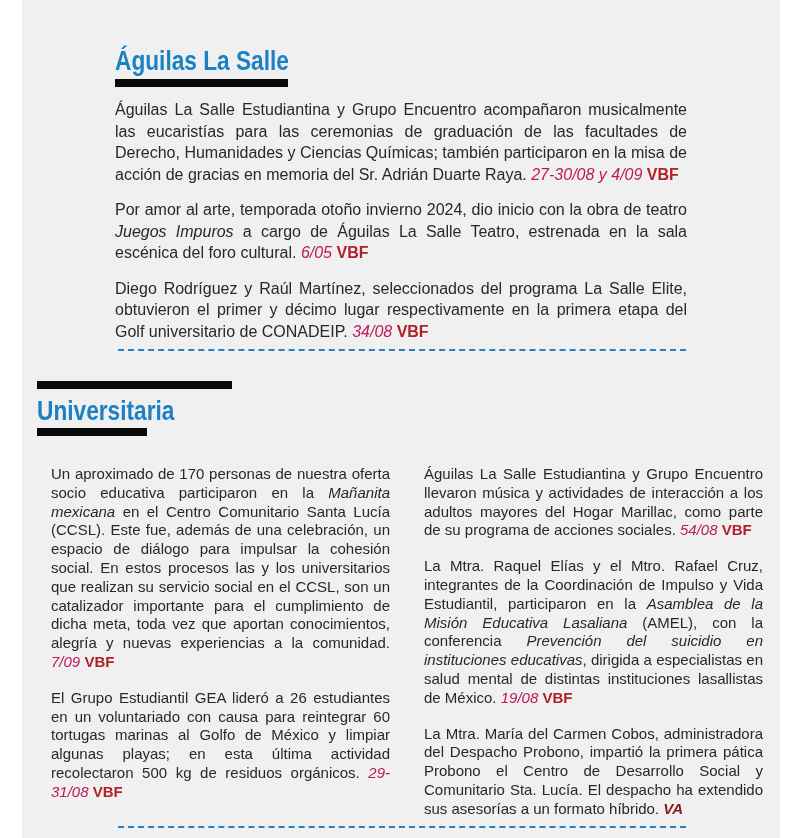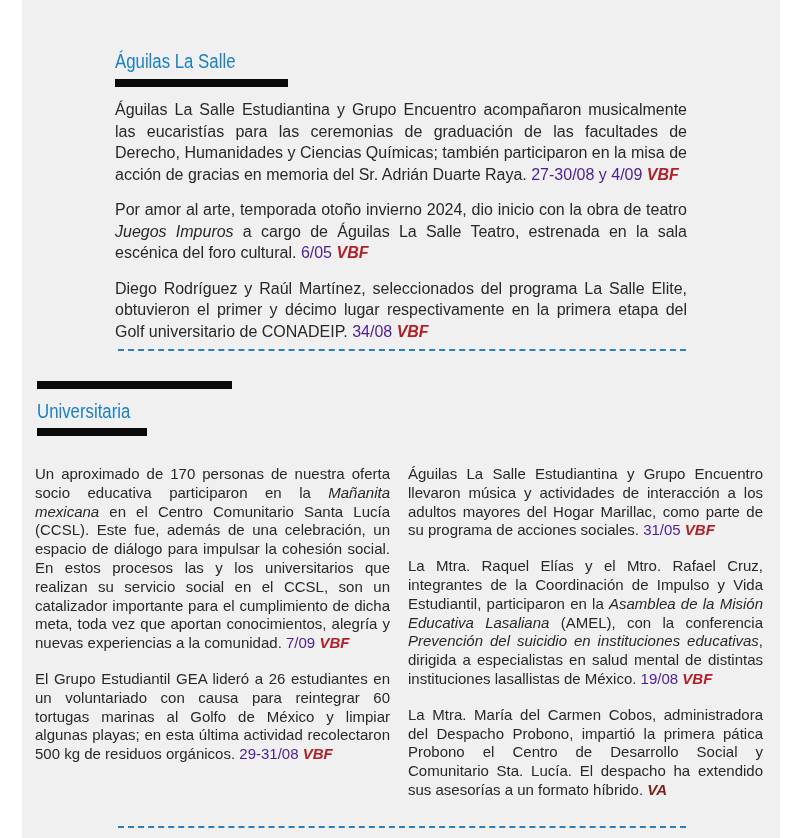--- a/index.html
+++ b/index.html
@@ -7,46 +7,46 @@
     width:800px; height:838px; position:relative; overflow:hidden;
     background:#ffffff;
     font-family:"Liberation Sans", sans-serif;
   }
   .page-bg {
     position:absolute; left:22px; top:0; width:758px; height:838px;
     background:#EFF0EF;
   }
   
   .sec-title {
-    font-size:20px; font-weight:normal; color:#1C80C5;
+    font-size:27px; font-weight:bold; color:#1C80C5;
     margin:0; line-height:27px;
   }
   .condense { display:inline-block; transform:scaleX(0.84); transform-origin:0 50%; white-space:nowrap; }
   .bar { height:8px; background:#0a0a0a; }
   .bar-aguilas { width:173px; margin-top:4px; }
   .bar-rs { width:195px; margin-top:3px; margin-bottom:9px; }
   .bar-uni { width:110px; margin-top:3px; }
   
   .para {
     color:#2B2728; text-align:justify;
   }
   .section1 { position:absolute; left:115px; top:48px; width:572px; }
   .section1 .para { font-size:16px; line-height:21.5px; margin:12px 0 0; }
   .section1 .para + .para { margin-top:14px; }
   .section2-titles { position:absolute; left:37px; top:378px; }
   .columns {
     position:absolute; left:35px; top:465px; width:728px;
     display:flex; gap:18px;
   }
-  .col { flex:1; min-width:0; }
+  .col { flex:1; min-width:0;margin-left:16px; }
   .col .para { font-size:15px; line-height:18.8px; margin:0 0 17px; }
   
   .seg-italic { font-style:italic; }
-  .seg-date { color:#4c1d95; }
-  .seg-vbf { font-style:italic; font-weight:bold; color:#B02129; }
+  .seg-date { font-style:italic; color:#be185d; }
+  .seg-vbf { font-weight:bold; color:#B02129; }
   .seg-va { font-style:italic; font-weight:bold; color:#7f1d1d; }
   
   .divider {
     position:absolute; left:118px; width:568px; height:0;
     border-top:2px dashed #2F7FBC;
   }
   .divider-1 { top:349px; }
   .divider-2 { top:826px; }
 </style>
 </head>
@@ -69,19 +69,19 @@
   <h1 class="sec-title"><span class="condense">Universitaria</span></h1>
   <div class="bar bar-uni"></div>
 </div>
 
 <div class="columns">
   <div class="col">
     <p class="para"><span class="seg-normal">Un aproximado de 170 personas de nuestra oferta socio educativa participaron en la </span><span class="seg-italic">Mañanita mexicana</span><span class="seg-normal"> en el Centro Comunitario Santa Lucía (CCSL). Este fue, además de una celebración, un espacio de diálogo para impulsar la cohesión social. En estos procesos las y los universitarios que realizan su servicio social en el CCSL, son un catalizador importante para el cumplimiento de dicha meta, toda vez que aportan conocimientos, alegría y nuevas experiencias a la comunidad. </span><span class="seg-date">7/09 </span><span class="seg-vbf">VBF</span></p>
     <p class="para"><span class="seg-normal">El Grupo Estudiantil GEA lideró a 26 estudiantes en un voluntariado con causa para reintegrar 60 tortugas marinas al Golfo de México y limpiar algunas playas; en esta última actividad recolectaron 500 kg de residuos orgánicos. </span><span class="seg-date">29-31/08 </span><span class="seg-vbf">VBF</span></p>
   </div>
   <div class="col">
-    <p class="para"><span class="seg-normal">Águilas La Salle Estudiantina y Grupo Encuentro llevaron música y actividades de interacción a los adultos mayores del Hogar Marillac, como parte de su programa de acciones sociales. </span><span class="seg-date">31/05 </span><span class="seg-vbf">VBF</span></p>
+    <p class="para"><span class="seg-normal">Águilas La Salle Estudiantina y Grupo Encuentro llevaron música y actividades de interacción a los adultos mayores del Hogar Marillac, como parte de su programa de acciones sociales. </span><span class="seg-date">54/08 </span><span class="seg-vbf">VBF</span></p>
     <p class="para"><span class="seg-normal">La Mtra. Raquel Elías y el Mtro. Rafael Cruz, integrantes de la Coordinación de Impulso y Vida Estudiantil, participaron en la </span><span class="seg-italic">Asamblea de la Misión Educativa Lasaliana</span><span class="seg-normal"> (AMEL), con la conferencia </span><span class="seg-italic">Prevención del suicidio en instituciones educativas</span><span class="seg-normal">, dirigida a especialistas en salud mental de distintas instituciones lasallistas de México. </span><span class="seg-date">19/08 </span><span class="seg-vbf">VBF</span></p>
     <p class="para"><span class="seg-normal">La Mtra. María del Carmen Cobos, administradora del Despacho Probono, impartió la primera pática Probono el Centro de Desarrollo Social y Comunitario Sta. Lucía. El despacho ha extendido sus asesorías a un formato híbrido. </span><span class="seg-va">VA</span></p>
   </div>
 </div>
 
 <div class="divider divider-2"></div>
 
 </body></html>

